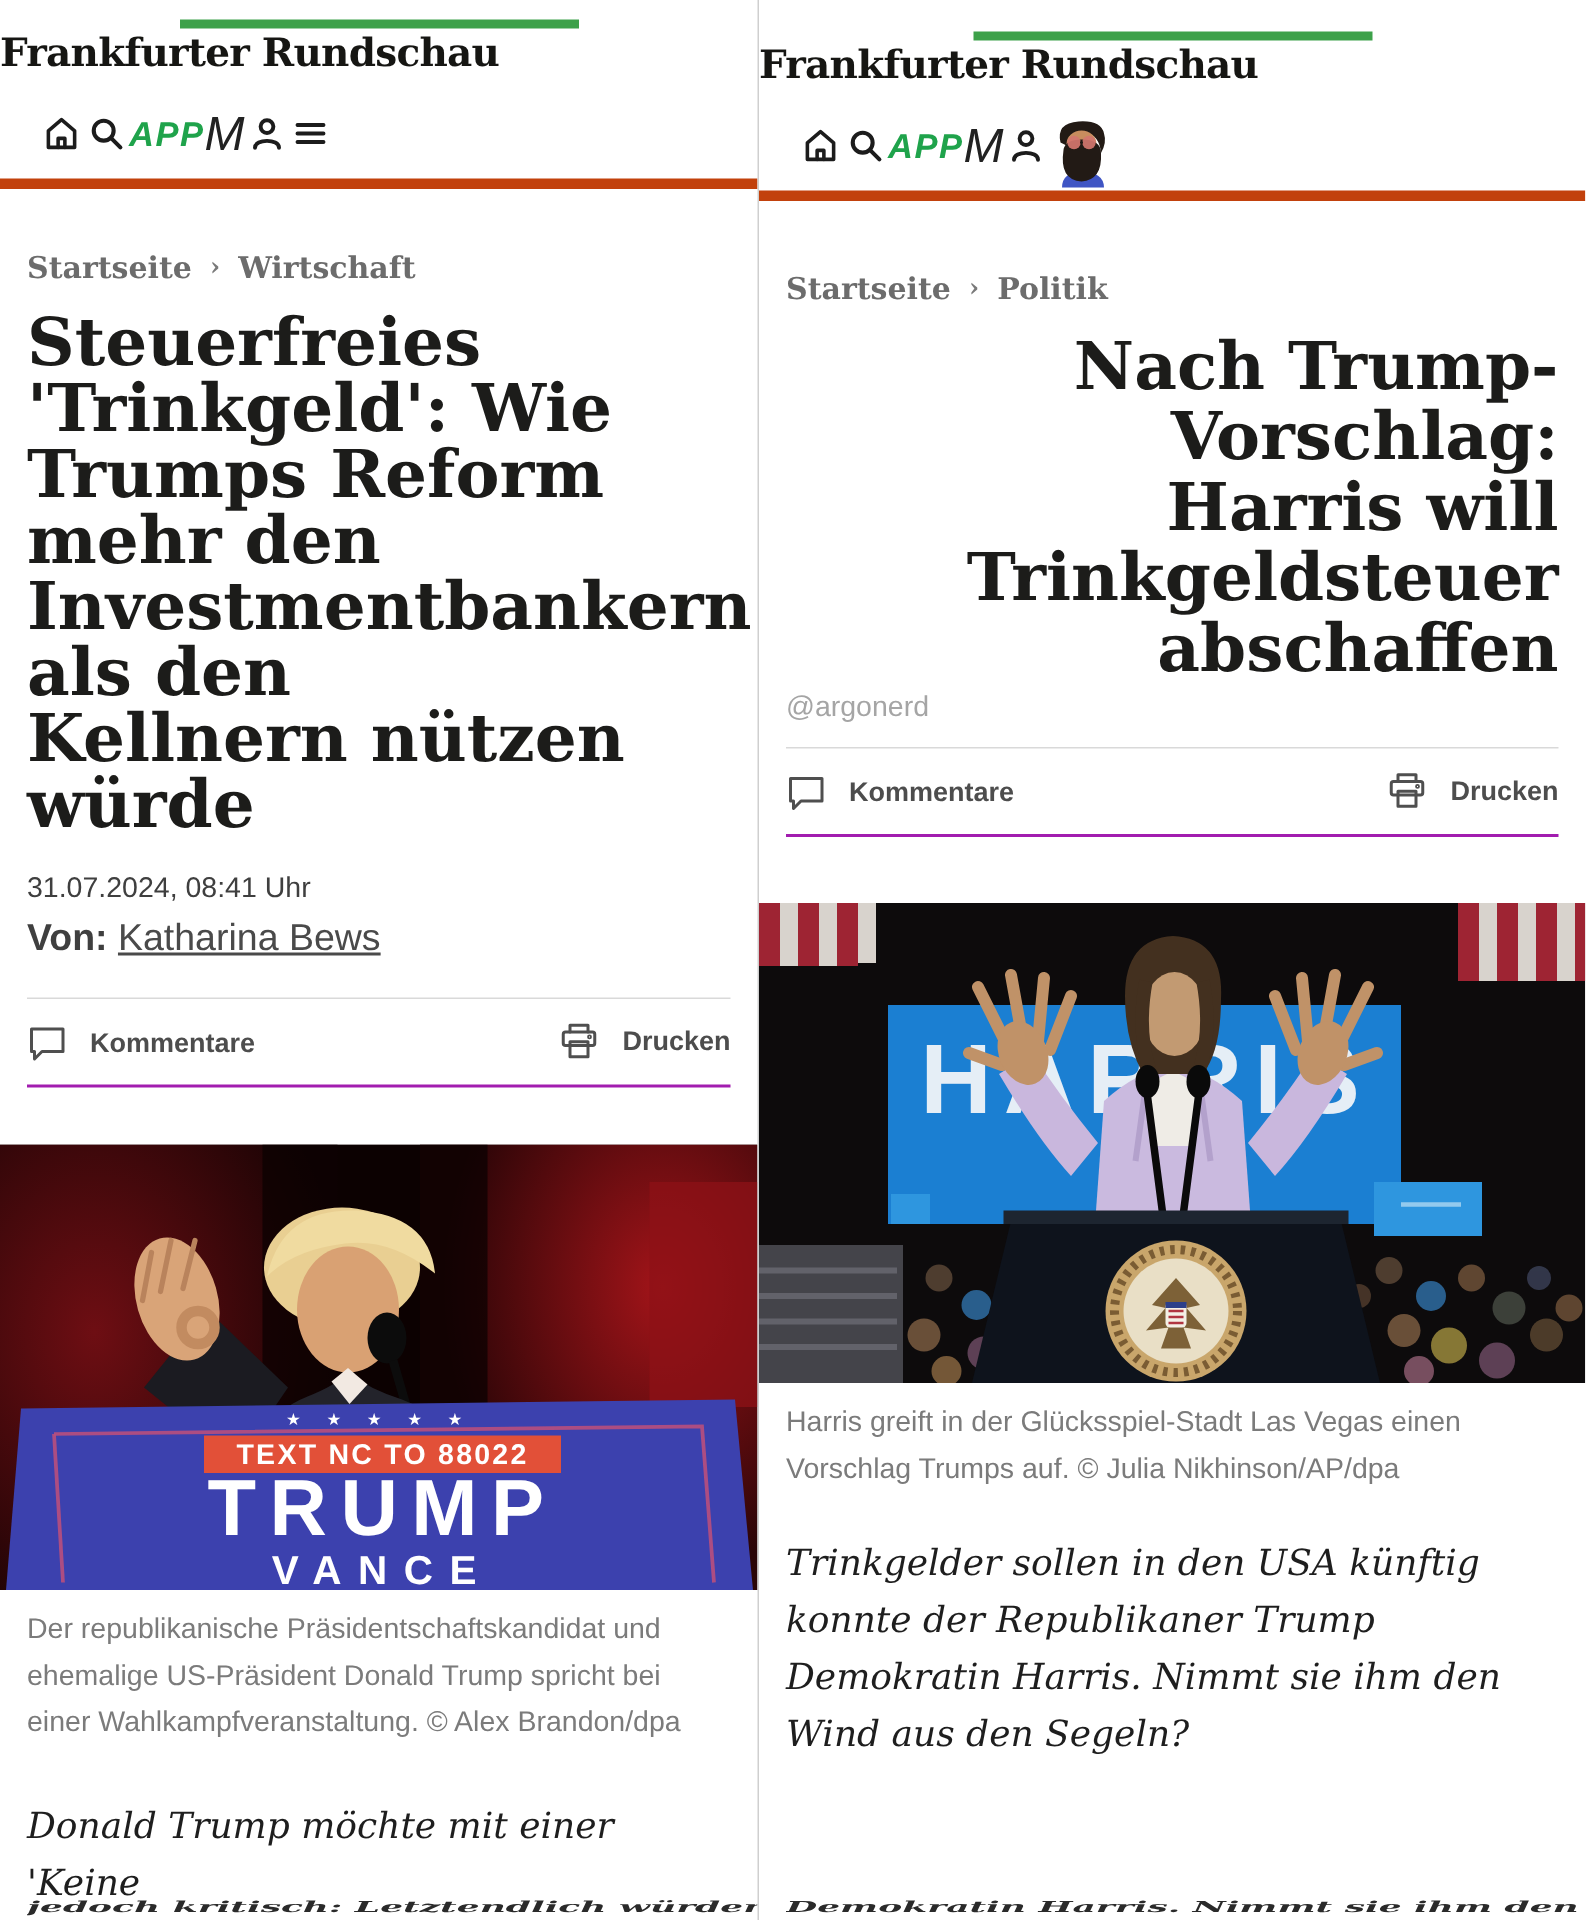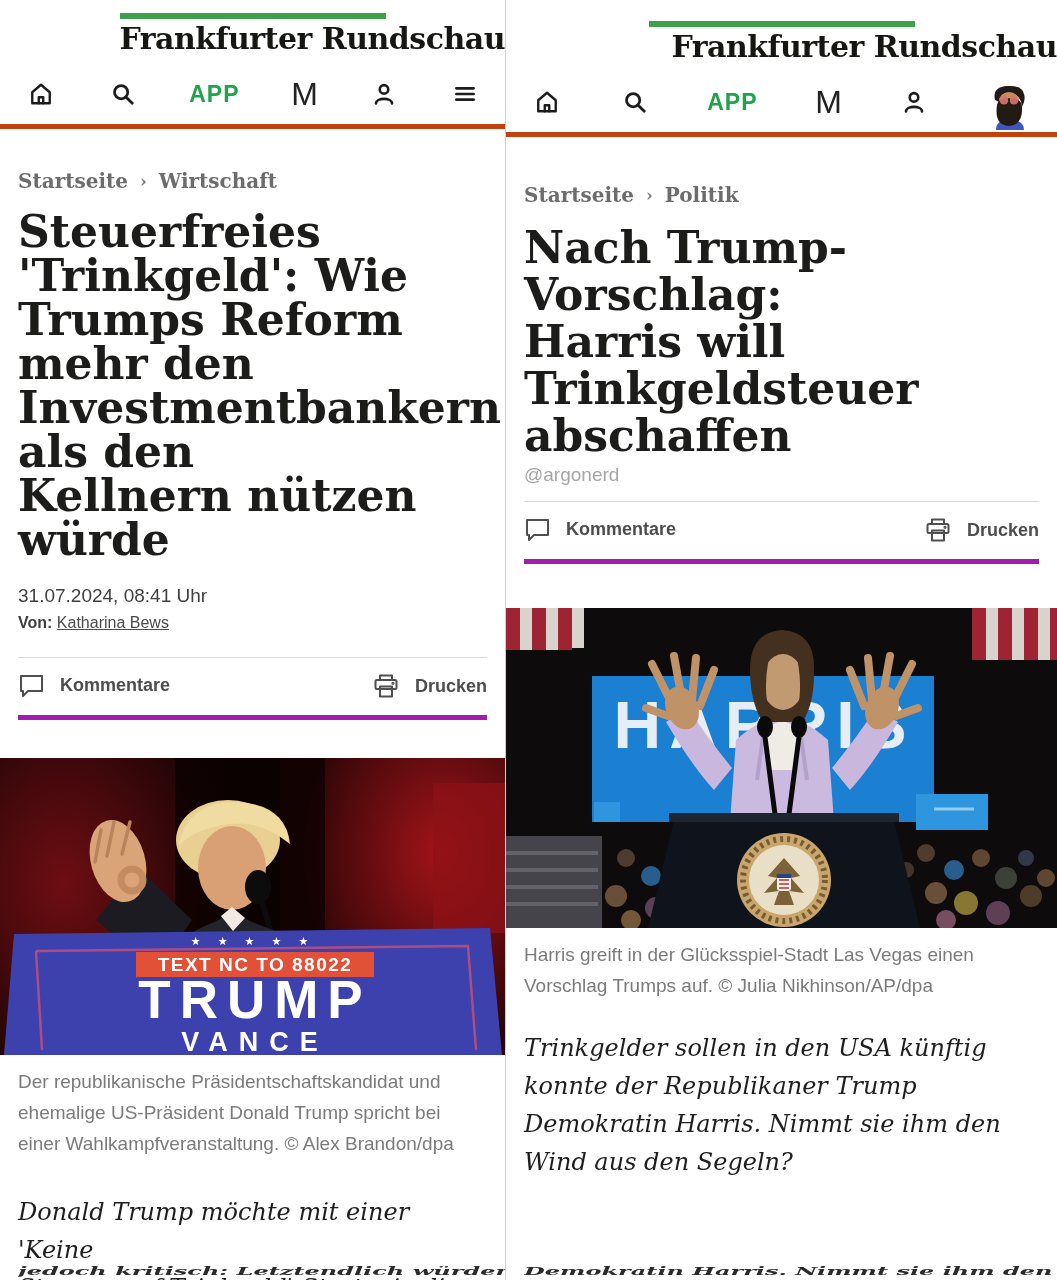--- a/index.html
+++ b/index.html
@@ -8,54 +8,54 @@
 
   .page { display: flex; width: 1057px; height: 1280px; }
   .col { position: relative; height: 1280px; overflow: hidden; background: #fff; }
   .col-left { width: 506px; border-right: 1px solid #cfcfcf; }
   .col-right { width: 551px; }
 
   
   .site-header { padding-top: 13px; }
   .col-right .site-header { padding-top: 21px; }
   .green-bar { width: 266px; height: 6px; background: #3da14a; margin: 0 auto; }
-  .logo { text-align: right; font-family: "DejaVu Serif", serif; font-weight: 800;
-          font-size: 30px; letter-spacing: -0.5px; color: #161613; margin-top: 2px; }
-  .main-nav { display: flex; align-items: center; justify-content: space-between;
-              padding: 14px 26px 12px 26px; border-bottom: 5px solid #c2410c; margin-top: 6px; }
+  .logo { text-align: left; font-family: "DejaVu Serif", serif; font-weight: 800;
+          font-size: 26px; letter-spacing: -0.5px; color: #161613; margin-top: 2px; }
+  .main-nav { display: flex; align-items: center; justify-content: flex-start;
+              padding: 14px 26px 12px 26px; border-bottom: 7px solid #c2410c; margin-top: 6px; font-style: italic; }
   .nav-item { display: inline-flex; align-items: center; justify-content: center;
               height: 36px; cursor: pointer; }
   .nav-item svg { display: block; }
   .nav-app { color: #1fa34b; font-weight: bold; font-size: 23px; letter-spacing: 1px; }
   .nav-m { font-size: 32px; font-weight: 400; color: #222; font-family: "Liberation Sans", sans-serif; }
   .avatar-wrap { height: 46px; margin-bottom: -10px; }
 
   
   .content { padding: 0 18px; }
   .breadcrumb { margin-top: 40px; font-family: "DejaVu Serif", serif; font-weight: bold;
                 font-size: 20px; color: #6c6c6c; display: flex; align-items: center; gap: 12px; }
   .col-right .breadcrumb { margin-top: 46px; }
   .breadcrumb .sep { font-size: 17px; color: #7a7a7a; }
   .breadcrumb a { cursor: pointer; }
 
   .headline { margin-top: 17px; font-family: "DejaVu Serif", serif; font-weight: bold;
               color: #1c1c1a; font-size: 44px; line-height: 44px; }
-  .col-right .headline { line-height: 47px; }
+  .col-right .headline { line-height: 47px; text-align: right; }
   .headline span { display: block; }
 
   .meta { margin-top: 23px; font-size: 19px; color: #3f3f3f; }
-  .meta-author { margin-top: 7px; font-size: 16px; color: #3f3f3f; }
+  .meta-author { margin-top: 7px; font-size: 25px; color: #3f3f3f; }
   .meta-author .label { font-weight: bold; }
   .meta-author a { color: #4a4a4a; text-decoration: underline; cursor: pointer; }
   .meta-handle { margin-top: 5px; font-size: 19px; color: #a5a5a5; }
 
   .hairline { border: none; border-top: 1px solid #d9d9d9; margin-top: 25px; }
   .col-right .hairline { margin-top: 15px; }
-  .action-row { display: flex; justify-content: space-between; align-items: flex-start;
-                padding: 15px 0 15px 0; border-bottom: 5px solid #a21caf; }
+  .action-row { display: flex; justify-content: space-between; align-items: flex-end;
+                padding: 15px 0 15px 0; border-bottom: 2px solid #a21caf; }
   .action { display: inline-flex; align-items: center; gap: 15px; cursor: pointer; }
   .action .label { font-weight: bold; font-size: 18px; color: #4d4d4d; }
 
   
   figure.photo { margin-top: 38px; line-height: 0; }
   .col-right figure.photo { margin-top: 44px; }
   figure.photo svg { display: block; width: 100%; }
 
   .caption { padding: 11px 16px 0 18px; font-size: 19px; line-height: 31px; color: #7b7b7b; }
   .caption span { display: block; }

